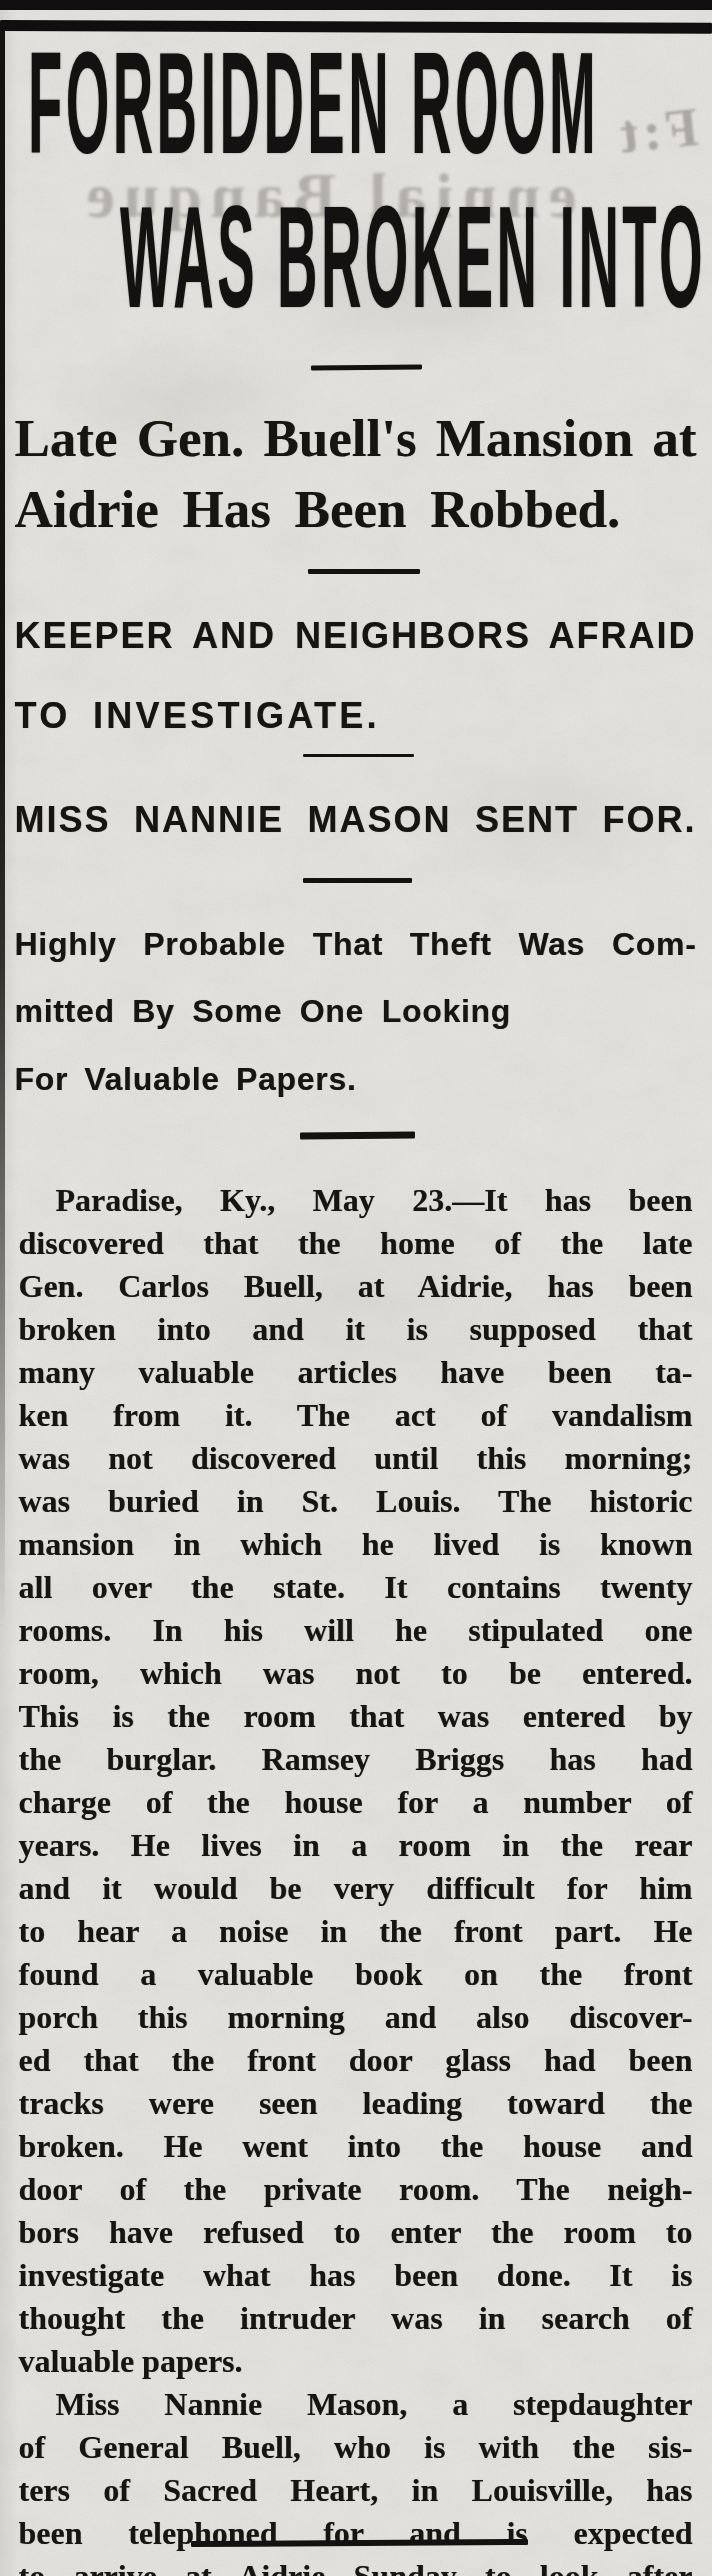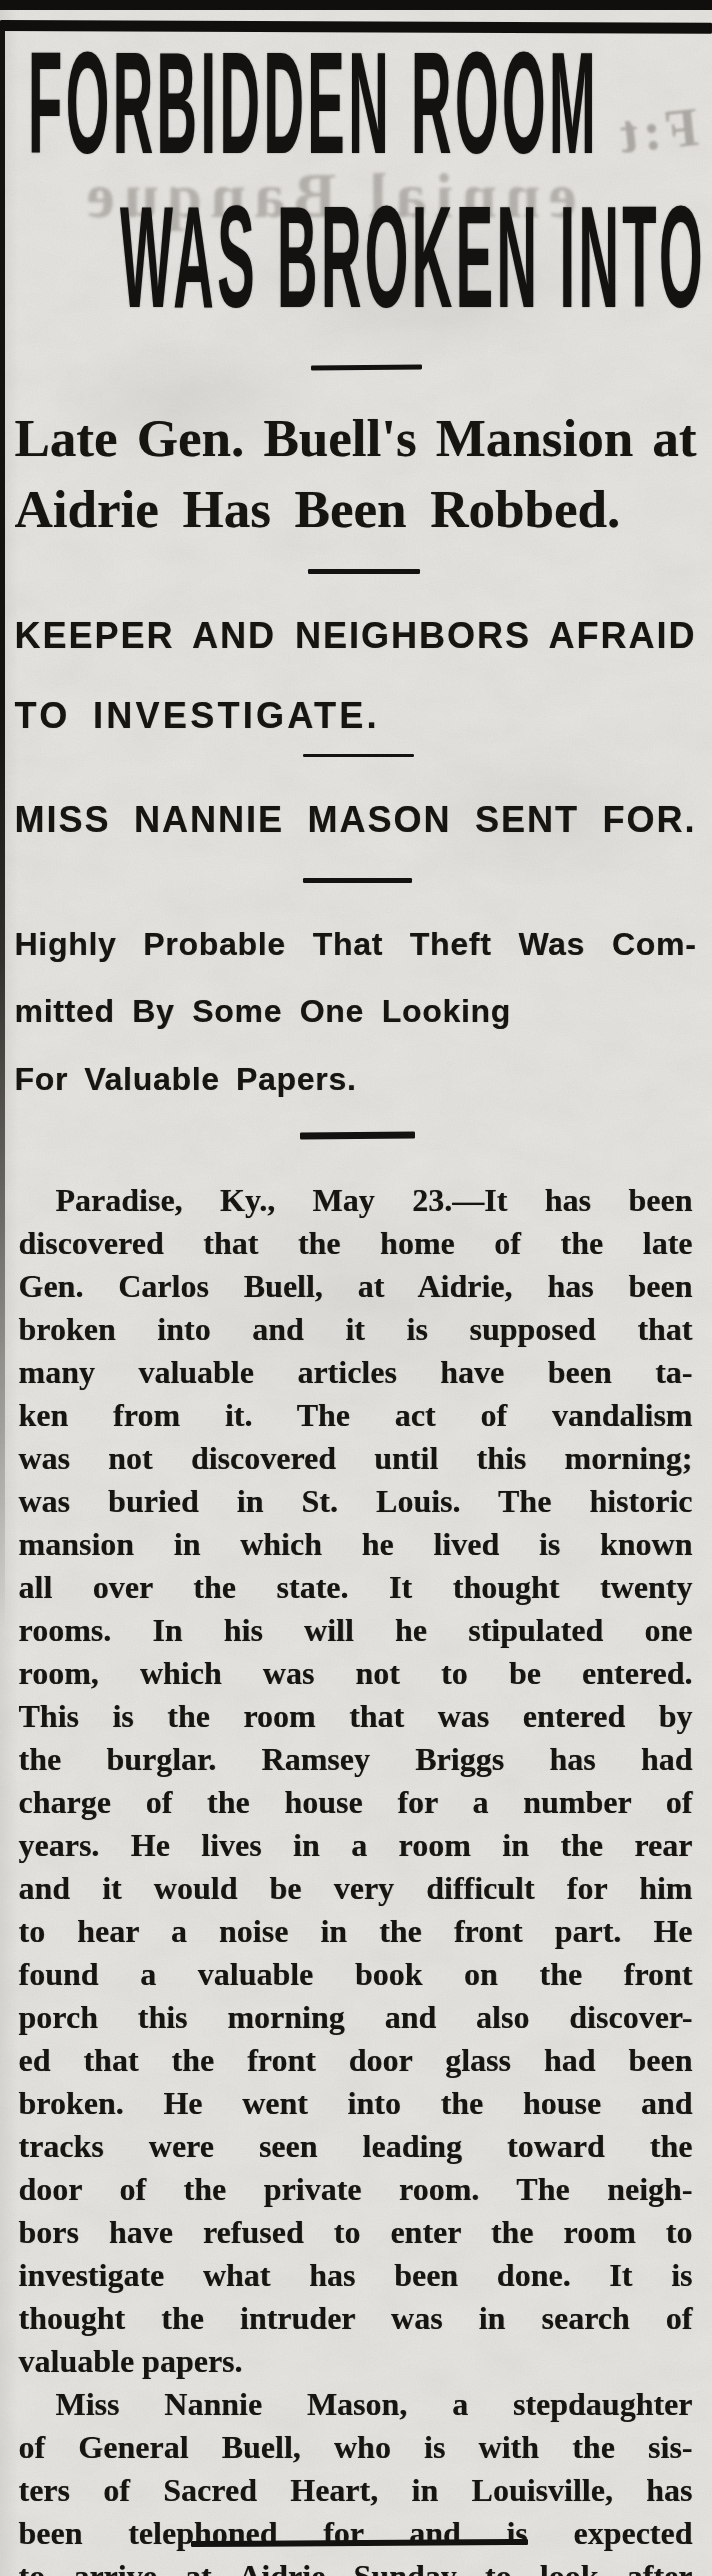--- a/index.html
+++ b/index.html
@@ -187,34 +187,34 @@
 
   <p class="bline indent">Paradise, Ky., May 23.—It has been</p>
       <p class="bline">discovered that the home of the late</p>
       <p class="bline">Gen. Carlos Buell, at Aidrie, has been</p>
       <p class="bline">broken into and it is supposed that</p>
       <p class="bline">many valuable articles have been ta-</p>
       <p class="bline">ken from it. The act of vandalism</p>
       <p class="bline">was not discovered until this morning;</p>
       <p class="bline">was buried in St. Louis. The historic</p>
       <p class="bline">mansion in which he lived is known</p>
-      <p class="bline">all over the state. It thought twenty</p>
+      <p class="bline">all over the state. It contains twenty</p>
       <p class="bline">rooms. In his will he stipulated one</p>
       <p class="bline">room, which was not to be entered.</p>
       <p class="bline">This is the room that was entered by</p>
       <p class="bline">the burglar. Ramsey Briggs has had</p>
       <p class="bline">charge of the house for a number of</p>
       <p class="bline">years. He lives in a room in the rear</p>
       <p class="bline">and it would be very difficult for him</p>
       <p class="bline">to hear a noise in the front part. He</p>
       <p class="bline">found a valuable book on the front</p>
       <p class="bline">porch this morning and also discover-</p>
       <p class="bline">ed that the front door glass had been</p>
+      <p class="bline">tracks were seen leading toward the</p>
       <p class="bline">broken. He went into the house and</p>
-      <p class="bline">tracks were seen leading toward the</p>
       <p class="bline">door of the private room. The neigh-</p>
       <p class="bline">bors have refused to enter the room to</p>
       <p class="bline">investigate what has been done. It is</p>
       <p class="bline">thought the intruder was in search of</p>
       <p class="bline flush">valuable papers.</p>
       <p class="bline indent">Miss Nannie Mason, a stepdaughter</p>
       <p class="bline">of General Buell, who is with the sis-</p>
       <p class="bline">ters of Sacred Heart, in Louisville, has</p>
       <p class="bline">been telephoned for and is expected</p>
       <p class="bline">to arrive at Aidrie Sunday to look after</p>

